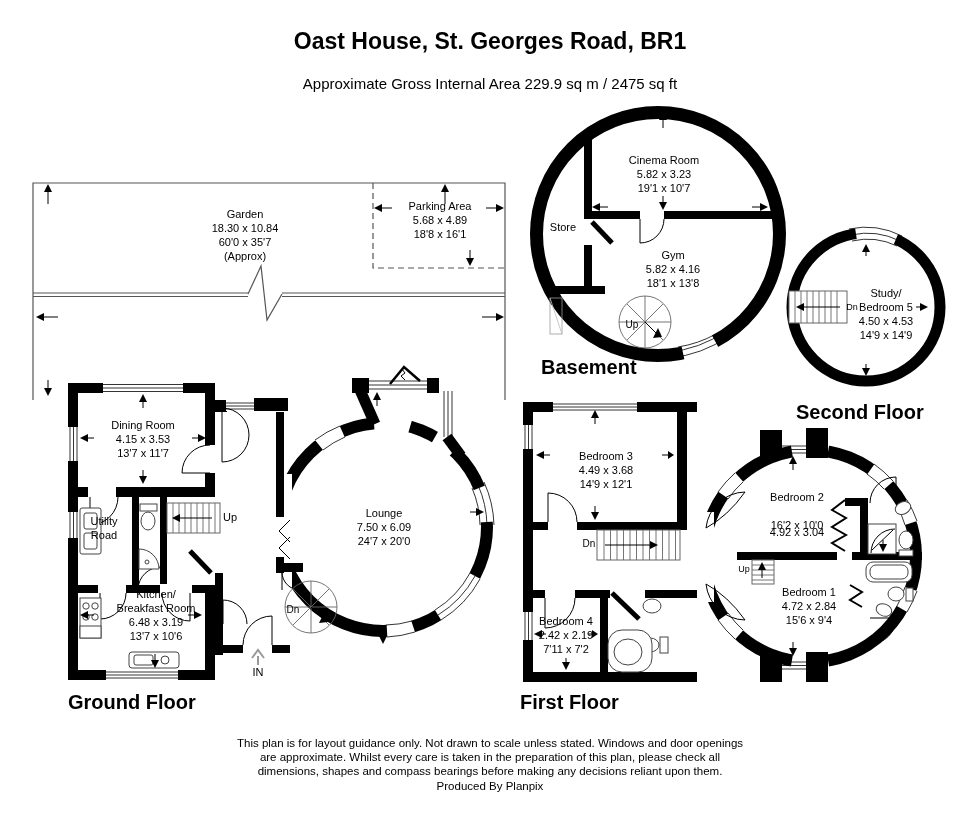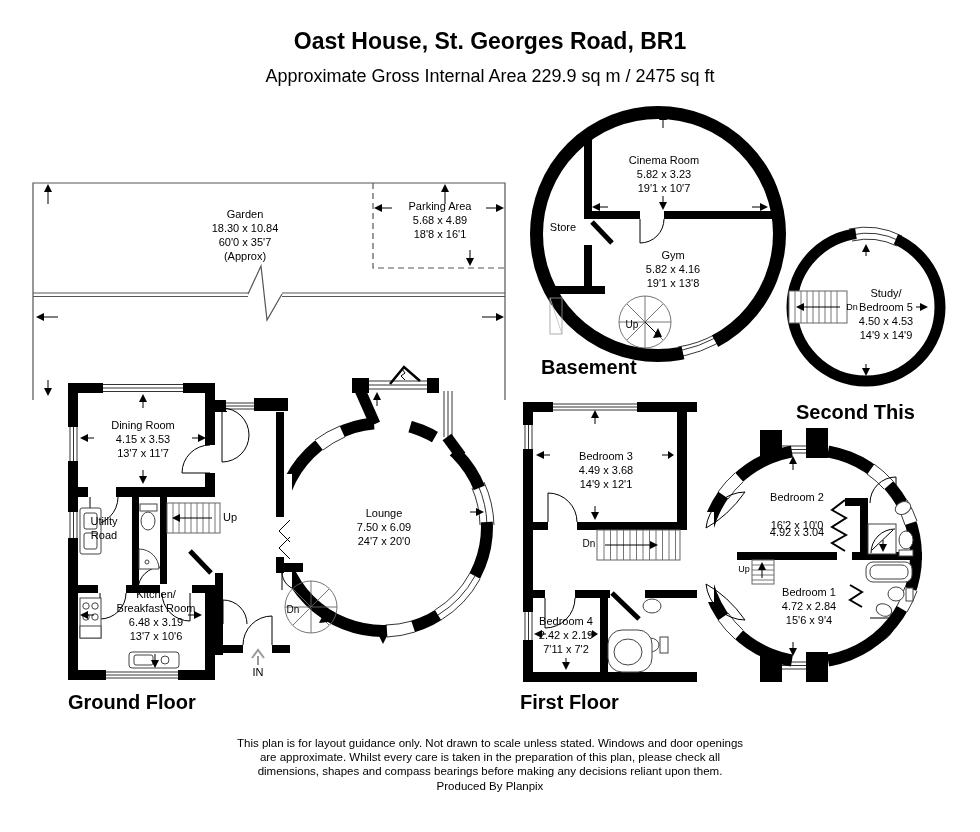--- a/index.html
+++ b/index.html
@@ -6,22 +6,22 @@
   body{position:relative;width:980px;height:832px;background:#fff;
        font-family:"Liberation Sans", sans-serif;color:#000;overflow:hidden;}
   svg.plan{position:absolute;left:0;top:0;}
   .label{position:absolute;transform:translate(-50%,-50%);font-size:11px;line-height:1;
          white-space:nowrap;text-align:center;color:#000;}
   .md{font-size:10px;}
   .sm{font-size:9px;}
   .heading{position:absolute;font-weight:700;font-size:20px;white-space:nowrap;}
   .title{position:absolute;left:490px;top:28px;transform:translateX(-50%);
          font-weight:700;font-size:23px;white-space:nowrap;}
-  .subtitle{position:absolute;left:490px;top:66px;transform:translateX(-50%);
-            font-size:18px;white-space:nowrap;}
+  .subtitle{position:absolute;left:490px;top:75px;transform:translateX(-50%);
+            font-size:15px;white-space:nowrap;}
   .footer-line{position:absolute;left:490px;transform:translateX(-50%);
                font-size:11.5px;white-space:nowrap;}
   
   .w{fill:#000;stroke:none;}                      
   .tl{fill:none;stroke:#000;stroke-width:1;}      
   .tg{fill:none;stroke:#555;stroke-width:1.2;}    
   .fx{fill:#fff;stroke:#444;stroke-width:1;}      
   .wn{fill:none;stroke:#000;stroke-width:0.8;}    
   .wt{fill:#fff;stroke:none;}                     
   .dl{stroke:#000;stroke-width:1;}                
@@ -498,30 +498,30 @@
 <div class="label" style="left:440px;top:206px">Parking Area</div>
 <div class="label" style="left:440px;top:220px">5.68 x 4.89</div>
 <div class="label" style="left:440px;top:234px">18'8 x 16'1</div>
 
 <div class="label" style="left:664px;top:160px">Cinema Room</div>
 <div class="label" style="left:664px;top:174px">5.82 x 3.23</div>
 <div class="label" style="left:664px;top:188px">19'1 x 10'7</div>
 <div class="label" style="left:563px;top:227px">Store</div>
 <div class="label" style="left:673px;top:255px">Gym</div>
 <div class="label" style="left:673px;top:269px">5.82 x 4.16</div>
-<div class="label" style="left:673px;top:283px">19'1 x 13'8</div>
+<div class="label" style="left:673px;top:283px">18'1 x 13'8</div>
 <div class="label md" style="left:632px;top:325px">Up</div>
 <div class="heading" style="left:541px;top:356px">Basement</div>
 
 <div class="label" style="left:886px;top:293px">Study/</div>
 <div class="label" style="left:886px;top:307px">Bedroom 5</div>
 <div class="label" style="left:886px;top:321px">4.50 x 4.53</div>
 <div class="label" style="left:886px;top:335px">14'9 x 14'9</div>
 <div class="label sm" style="left:852px;top:307px">Dn</div>
-<div class="heading" style="left:796px;top:401px">Second This</div>
+<div class="heading" style="left:796px;top:401px">Second Floor</div>
 
 <div class="label" style="left:143px;top:425px">Dining Room</div>
 <div class="label" style="left:143px;top:439px">4.15 x 3.53</div>
 <div class="label" style="left:143px;top:453px">13'7 x 11'7</div>
 <div class="label" style="left:104px;top:521px">Utility</div>
 <div class="label" style="left:104px;top:535px">Road</div>
 <div class="label" style="left:156px;top:594px">Kitchen/</div>
 <div class="label" style="left:156px;top:608px">Breakfast Room</div>
 <div class="label" style="left:156px;top:622px">6.48 x 3.19</div>
 <div class="label" style="left:156px;top:636px">13'7 x 10'6</div>

